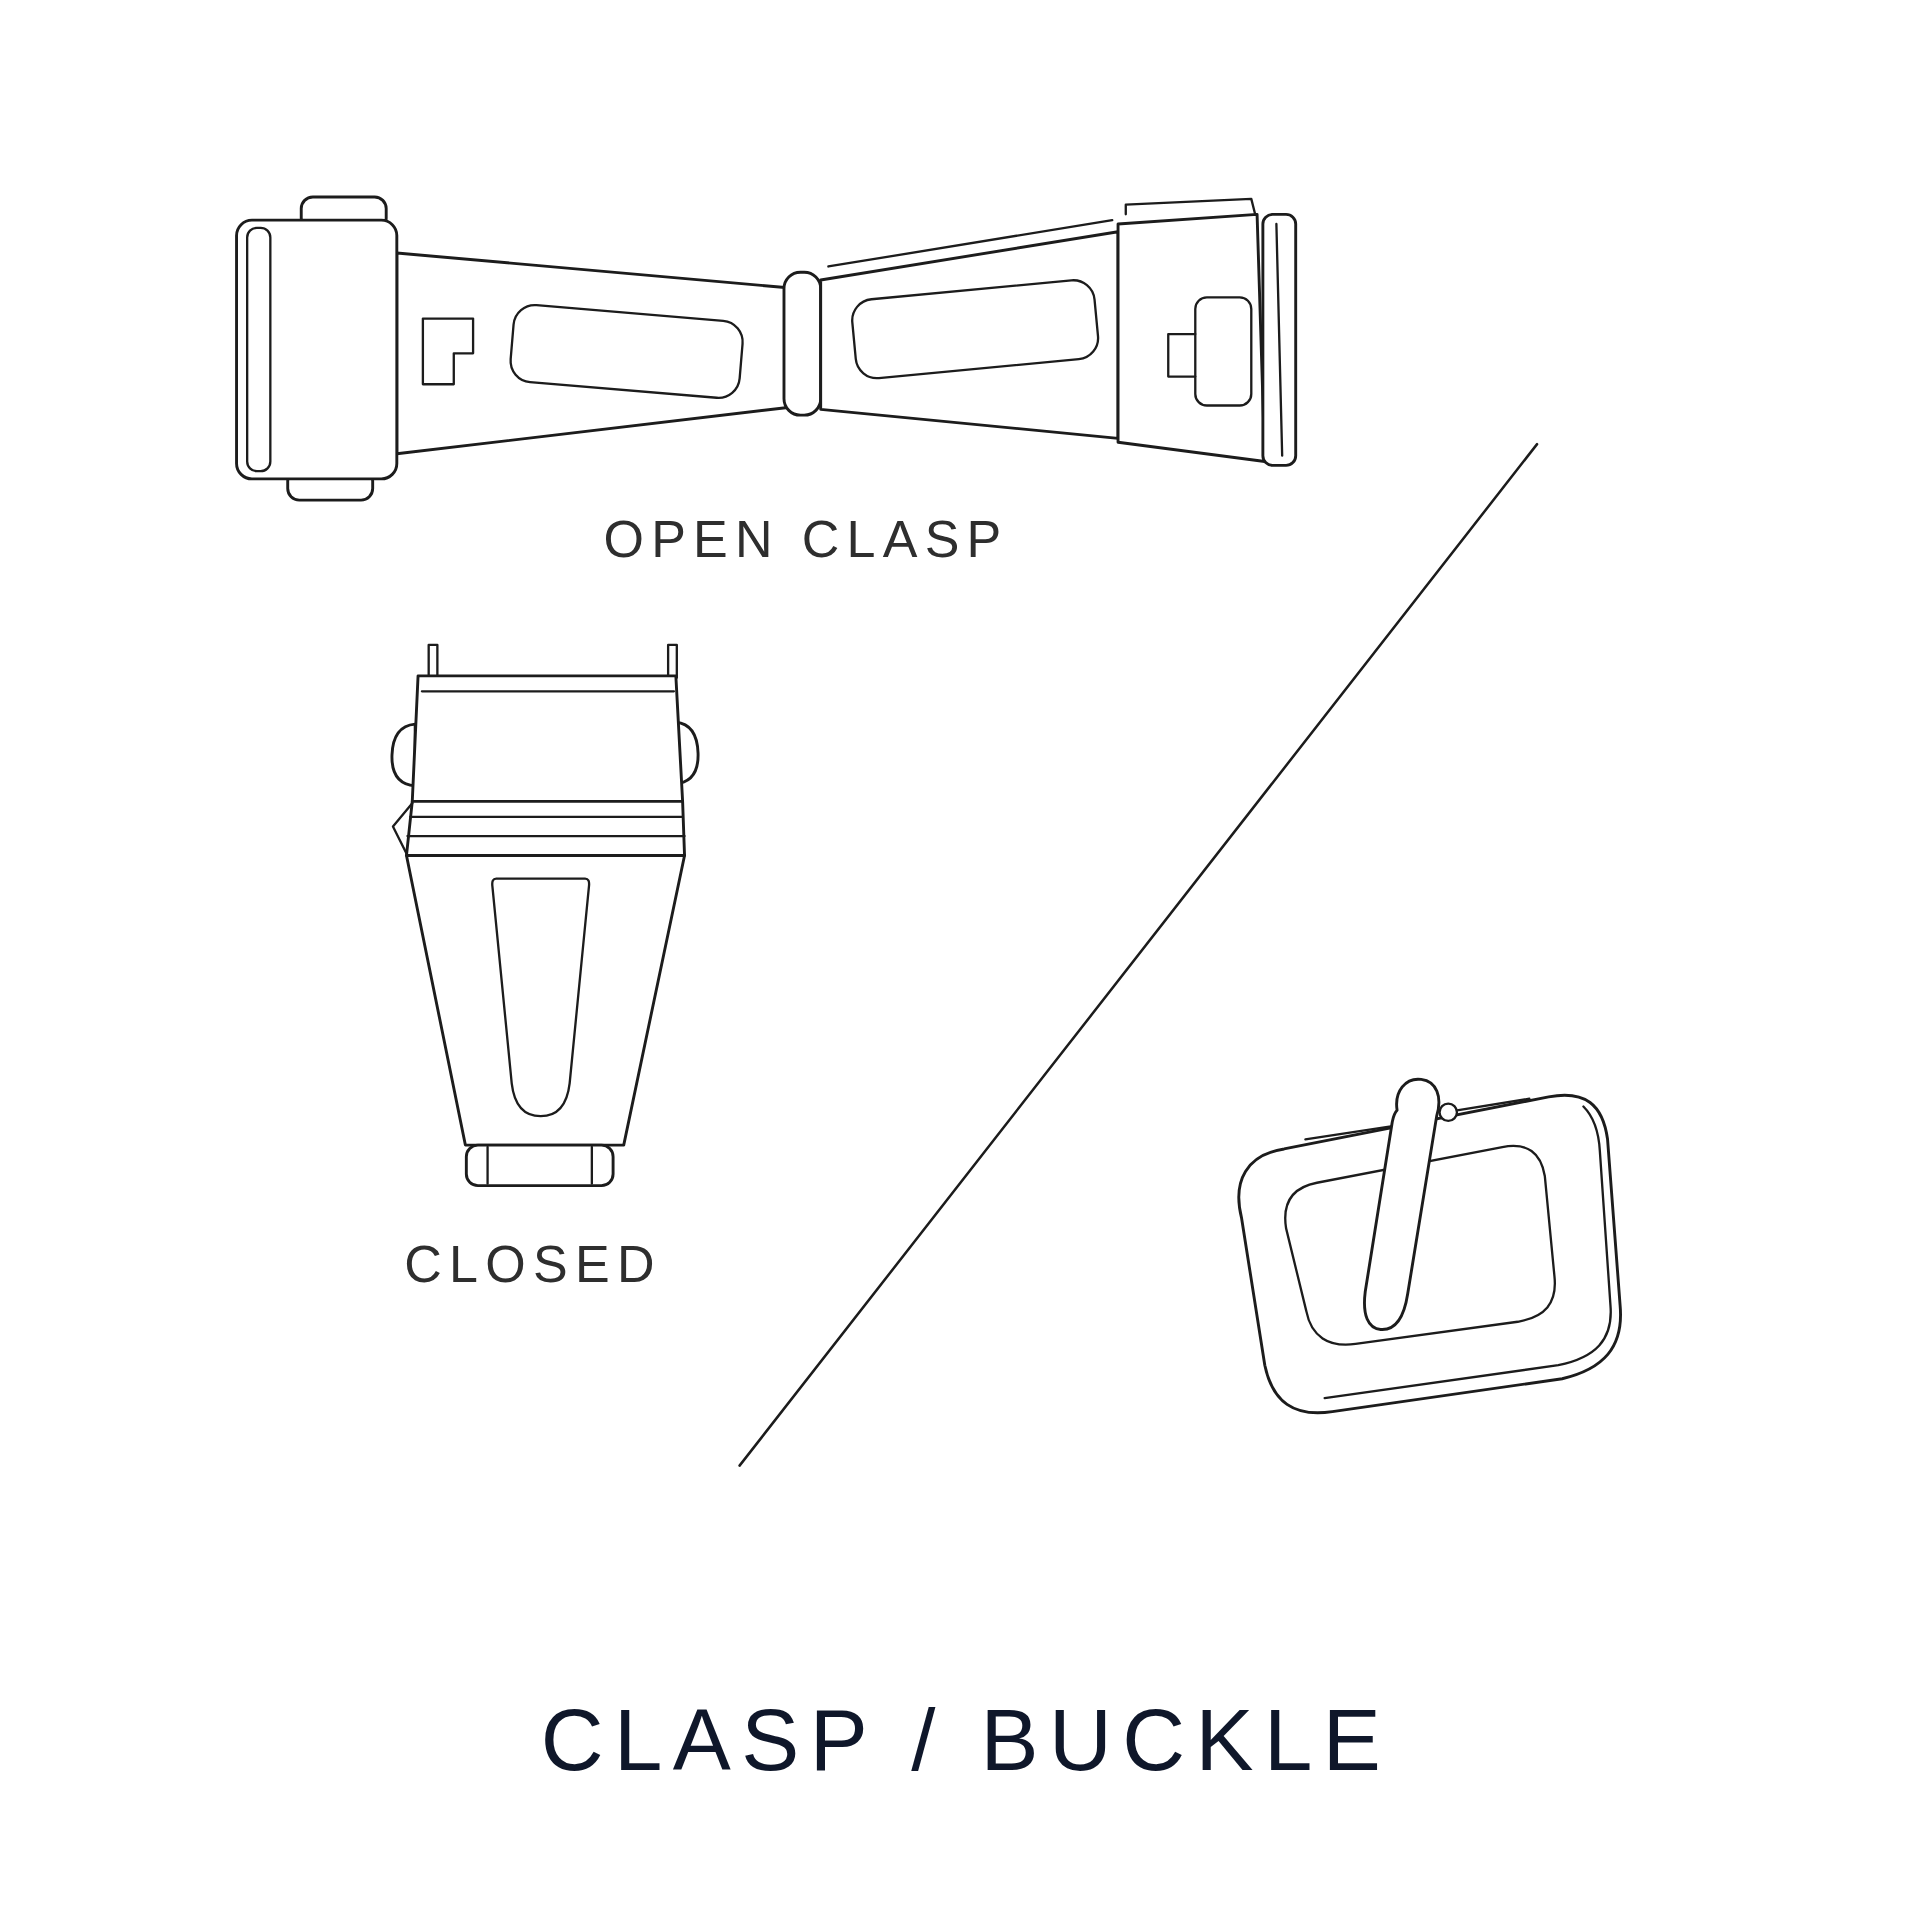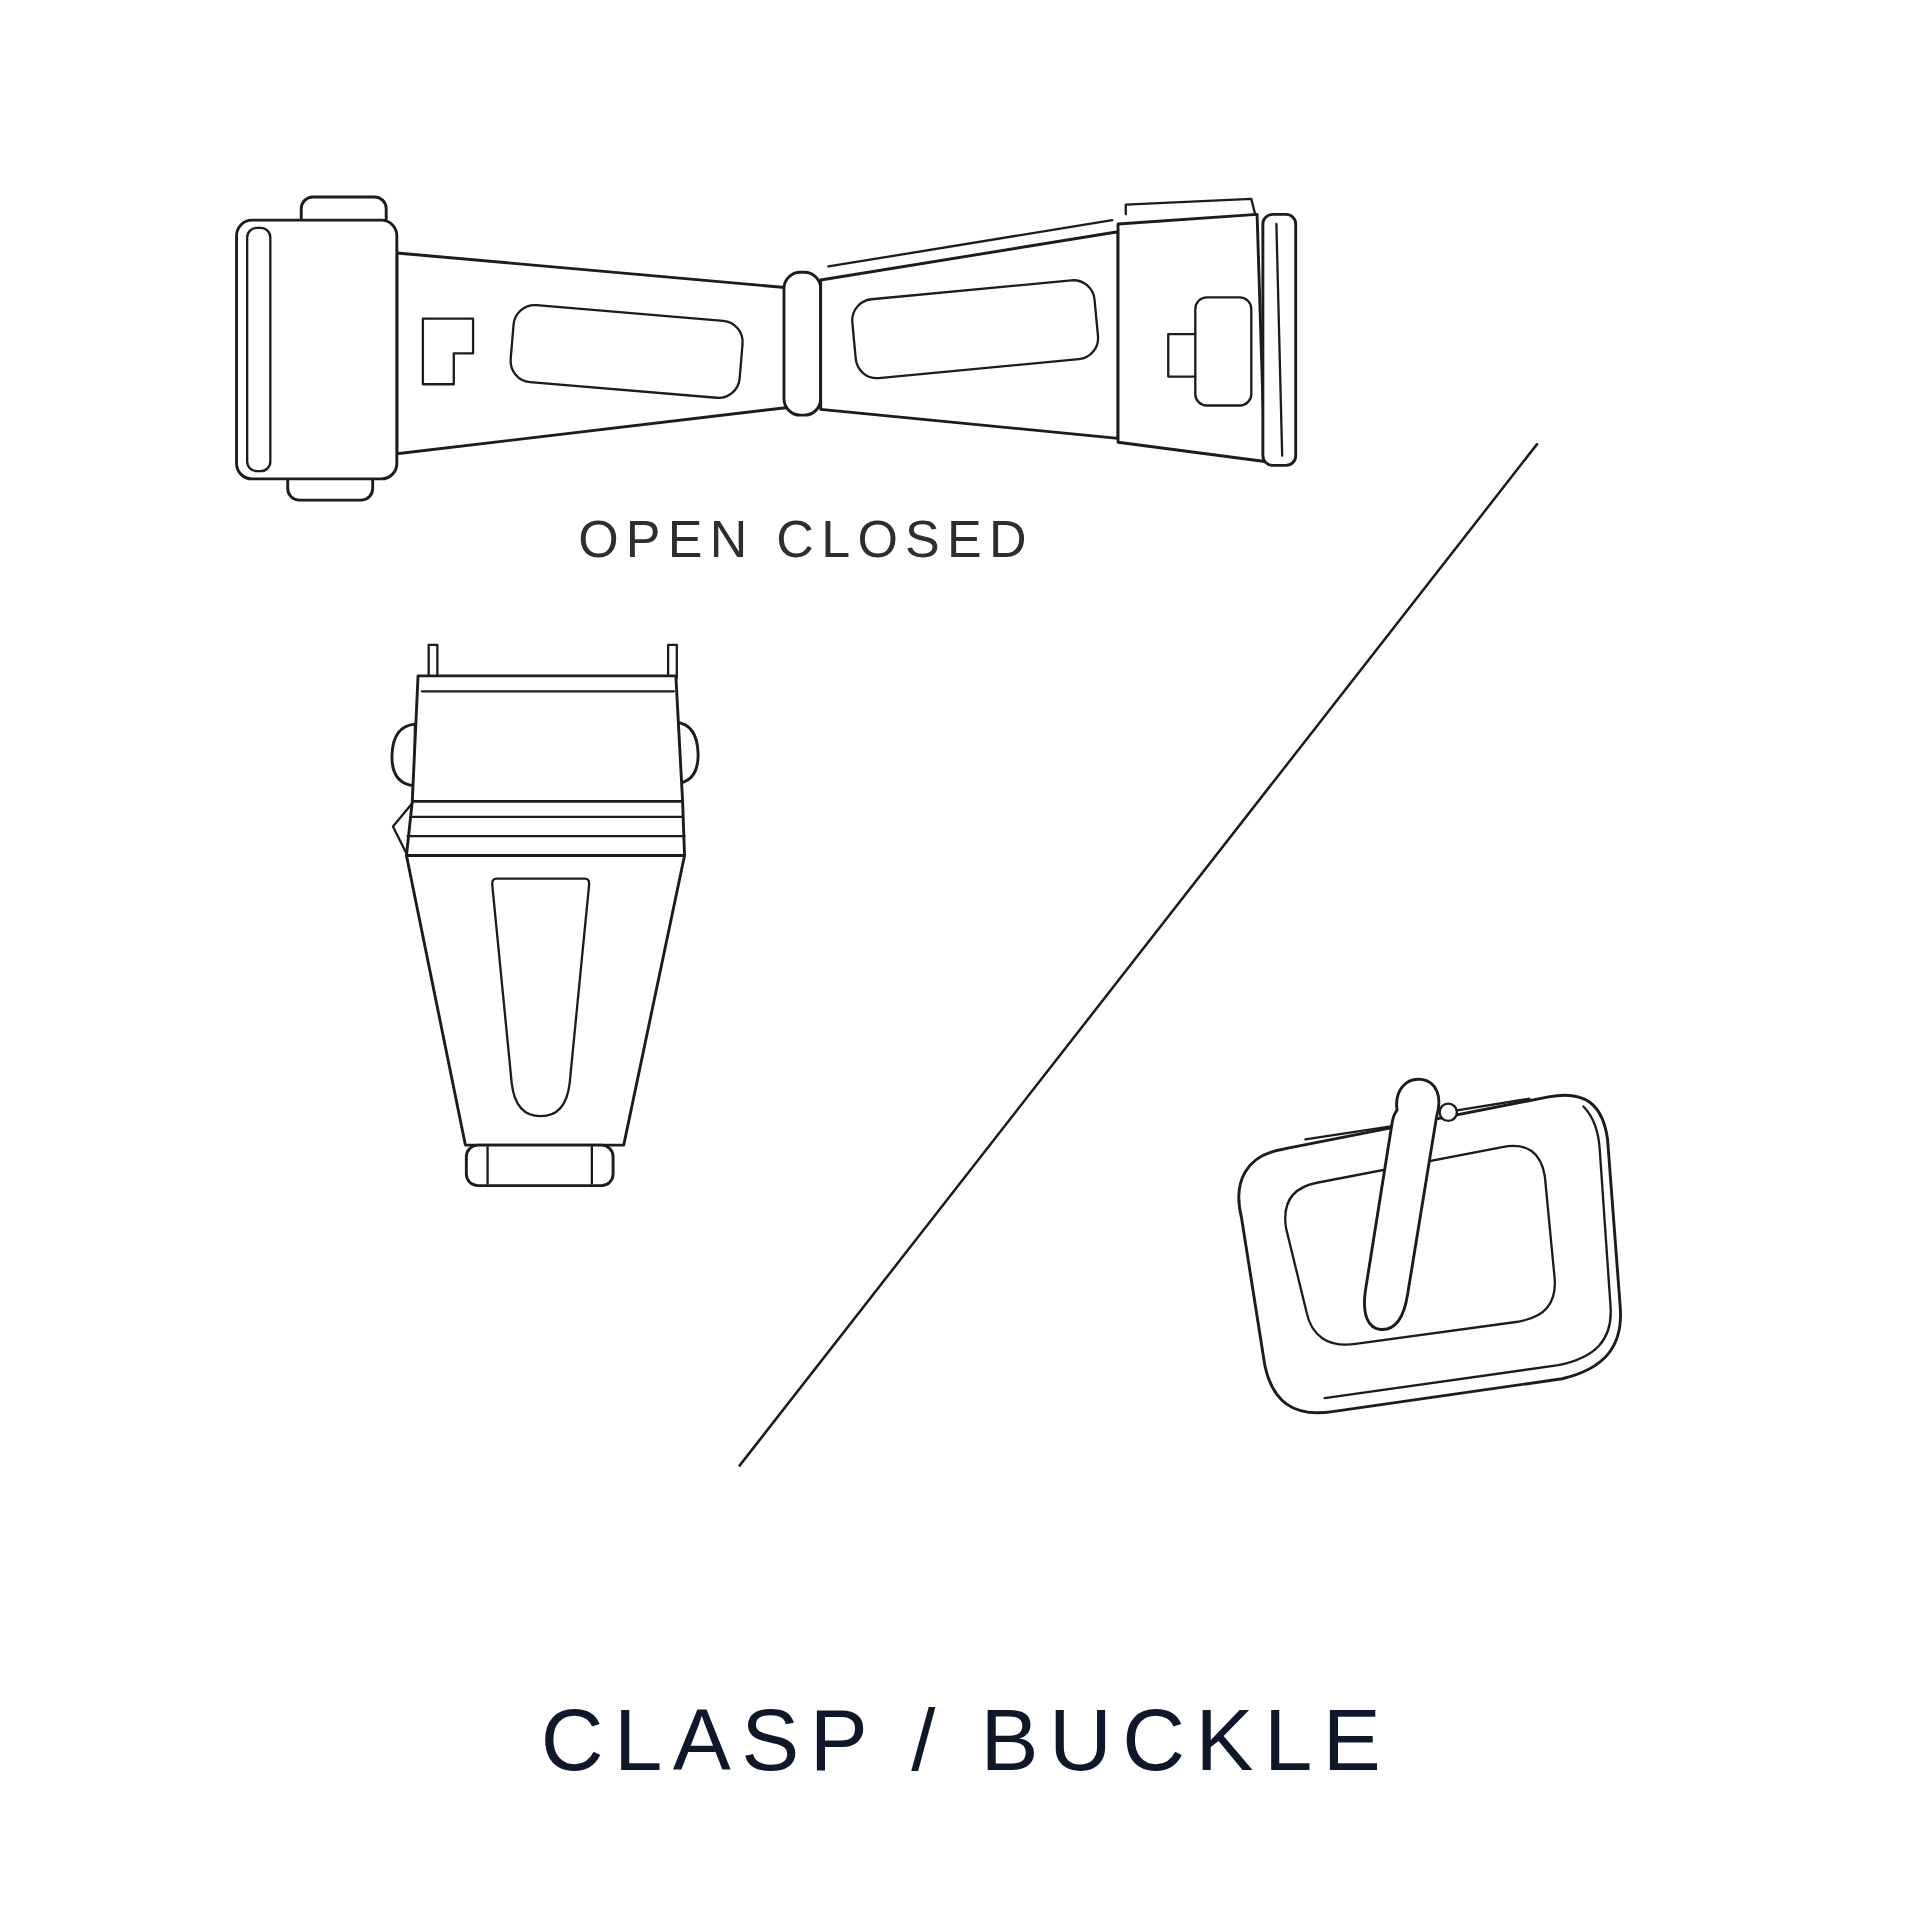--- a/index.html
+++ b/index.html
@@ -148,19 +148,20 @@
                C1444,1130 1456,1116 1472,1118
                C1488,1120 1494,1136 1488,1156
                L1458,1340
                C1454,1366 1444,1378 1430,1377
                C1417,1376 1411,1362 1414,1338
                L1442,1162
                C1443,1157 1444,1153 1447,1150 Z"></path>
     </g>
   </svg>
 
-  <div class="label" style="left:806px; top:509px;">OPEN CLOSED</div>
+  <div class="label" style="left:806px; top:509px;">OPEN CLASP</div>
 
+  <div class="label" style="left:533px; top:1234px;">CLOSED</div>
 
   <div class="title" style="left:966px; top:1690px;">CLASP / BUCKLE</div>
 
 </div>
 
 
 </body></html>

